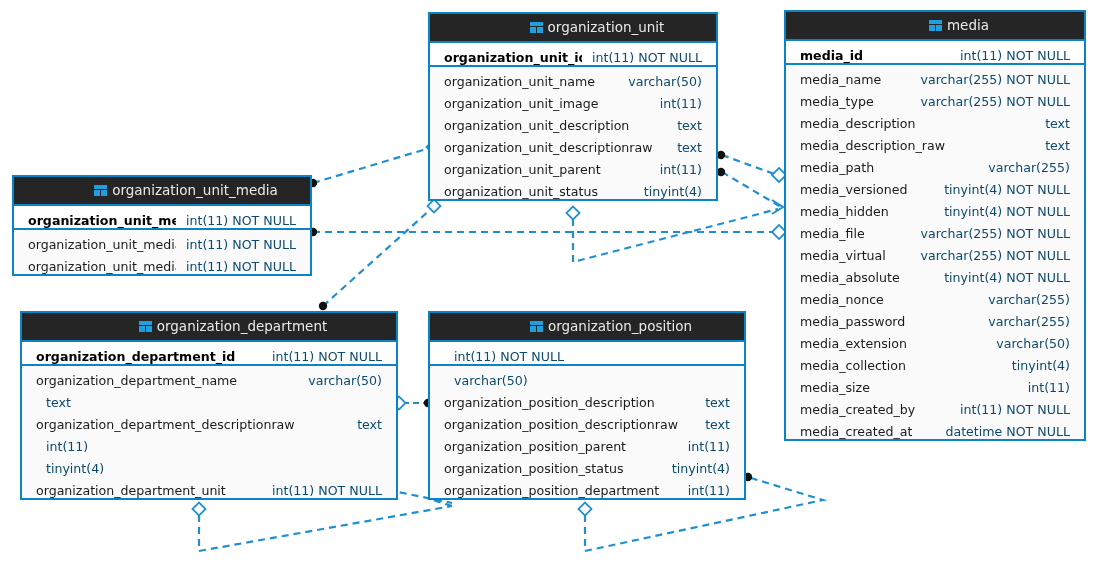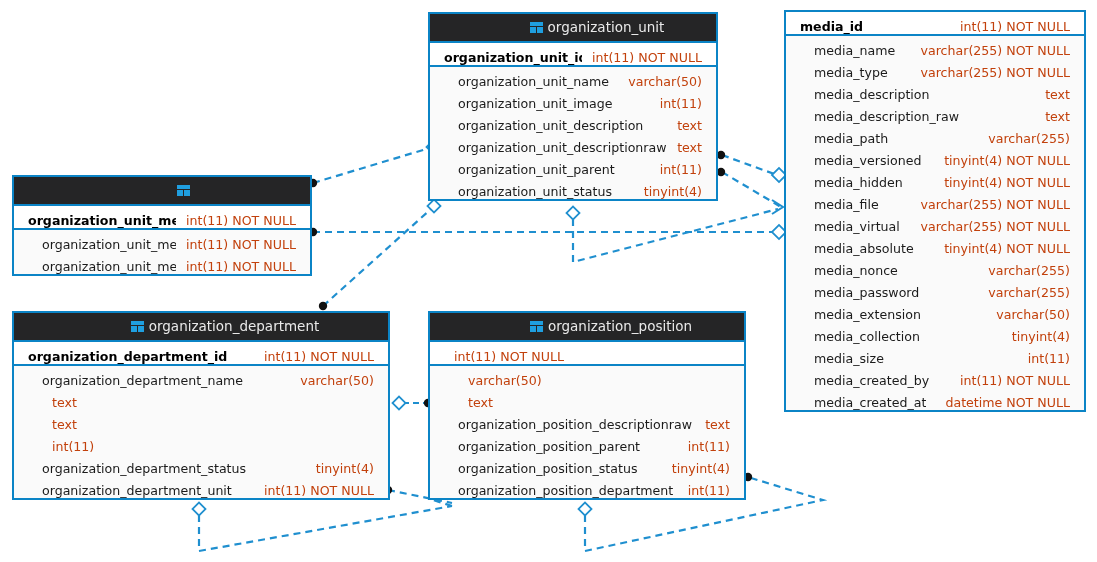--- a/index.html
+++ b/index.html
@@ -45,22 +45,22 @@
     justify-content:space-between;
     height:22px;
     padding:0 14px;
     font-size:12.6px;
     color:#1b1b1b;
     white-space:nowrap;
     box-sizing:border-box;
   }
   .pk-row .row .col-name{font-weight:bold;color:#000;}
   .col-name{text-align:left;overflow:hidden;}
-  .col-type{text-align:right;color:#c2410c;padding-left:10px;}
-  .body-rows{background:#fafafa;margin-left:14px;}
+  .col-type{text-align:right;color:#0c4a6e;padding-left:10px;}
+  .body-rows{background:#fafafa;}
 
   
 </style>
 </head>
 <body>
 
 <div id="canvas">
 
   <svg id="links" viewBox="0 0 1097 562" width="1097" height="562" xmlns="http://www.w3.org/2000/svg">
 
@@ -157,20 +157,25 @@
           <span class="col-name">organization_unit_parent</span>
           <span class="col-type">int(11)</span>
         </div>
         <div class="row">
           <span class="col-name">organization_unit_status</span>
           <span class="col-type">tinyint(4)</span>
         </div>
       </div>
     </div>
     <div class="table-box" style="left: 784px; top: 10px; width: 302px;">
+      <div class="tbl-title"><span><svg class="tbl-icon" viewBox="0 0 13 11" xmlns="http://www.w3.org/2000/svg">
+            <rect x="0" y="0" width="13" height="4" fill="#1f9fe0"></rect>
+            <rect x="0" y="5" width="6" height="6" fill="#1f9fe0"></rect>
+            <rect x="7" y="5" width="6" height="6" fill="#1f9fe0"></rect>
+          </svg></span><span>media</span></div>
       <div class="pk-row">
         <div class="row">
           <span class="col-name">media_id</span>
           <span class="col-type">int(11) NOT NULL</span>
         </div>
       </div>
       <div class="body-rows">
         <div class="row">
           <span class="col-name">media_name</span>
           <span class="col-type">varchar(255) NOT NULL</span>
@@ -239,66 +244,66 @@
           <span class="col-name">media_created_at</span>
           <span class="col-type">datetime NOT NULL</span>
         </div>
       </div>
     </div>
     <div class="table-box" style="left: 12px; top: 175px; width: 300px;">
       <div class="tbl-title"><span><svg class="tbl-icon" viewBox="0 0 13 11" xmlns="http://www.w3.org/2000/svg">
             <rect x="0" y="0" width="13" height="4" fill="#1f9fe0"></rect>
             <rect x="0" y="5" width="6" height="6" fill="#1f9fe0"></rect>
             <rect x="7" y="5" width="6" height="6" fill="#1f9fe0"></rect>
-          </svg></span></div>
+          </svg></span><span>organization_unit_media</span></div>
       <div class="pk-row">
         <div class="row">
           <span class="col-name">organization_unit_media_id</span>
           <span class="col-type">int(11) NOT NULL</span>
         </div>
       </div>
       <div class="body-rows">
         <div class="row">
           <span class="col-name">organization_unit_media_src</span>
           <span class="col-type">int(11) NOT NULL</span>
         </div>
         <div class="row">
           <span class="col-name">organization_unit_media_dst</span>
           <span class="col-type">int(11) NOT NULL</span>
         </div>
       </div>
     </div>
-    <div class="table-box" style="left: 12px; top: 311px; width: 378px;">
+    <div class="table-box" style="left: 20px; top: 311px; width: 378px;">
       <div class="tbl-title"><span><svg class="tbl-icon" viewBox="0 0 13 11" xmlns="http://www.w3.org/2000/svg">
             <rect x="0" y="0" width="13" height="4" fill="#1f9fe0"></rect>
             <rect x="0" y="5" width="6" height="6" fill="#1f9fe0"></rect>
             <rect x="7" y="5" width="6" height="6" fill="#1f9fe0"></rect>
           </svg></span><span>organization_department</span></div>
       <div class="pk-row">
         <div class="row">
           <span class="col-name">organization_department_id</span>
           <span class="col-type">int(11) NOT NULL</span>
         </div>
       </div>
       <div class="body-rows">
         <div class="row">
           <span class="col-name">organization_department_name</span>
           <span class="col-type">varchar(50)</span>
         </div>
         <div class="row">
           <span class="col-type">text</span>
         </div>
         <div class="row">
-          <span class="col-type">text</span>
-        </div>
-        <div class="row">
-          <span class="col-type">int(11)</span>
-        </div>
-        <div class="row">
-          <span class="col-name">organization_department_status</span>
+          <span class="col-name">organization_department_descriptionraw</span>
+          <span class="col-type">text</span>
+        </div>
+        <div class="row">
+          <span class="col-type">int(11)</span>
+        </div>
+        <div class="row">
           <span class="col-type">tinyint(4)</span>
         </div>
         <div class="row">
           <span class="col-name">organization_department_unit</span>
           <span class="col-type">int(11) NOT NULL</span>
         </div>
       </div>
     </div>
     <div class="table-box" style="left: 428px; top: 311px; width: 318px;">
       <div class="tbl-title"><span><svg class="tbl-icon" viewBox="0 0 13 11" xmlns="http://www.w3.org/2000/svg">
@@ -309,20 +314,21 @@
       <div class="pk-row">
         <div class="row">
           <span class="col-type">int(11) NOT NULL</span>
         </div>
       </div>
       <div class="body-rows">
         <div class="row">
           <span class="col-type">varchar(50)</span>
         </div>
         <div class="row">
+          <span class="col-name">organization_position_description</span>
           <span class="col-type">text</span>
         </div>
         <div class="row">
           <span class="col-name">organization_position_descriptionraw</span>
           <span class="col-type">text</span>
         </div>
         <div class="row">
           <span class="col-name">organization_position_parent</span>
           <span class="col-type">int(11)</span>
         </div>

